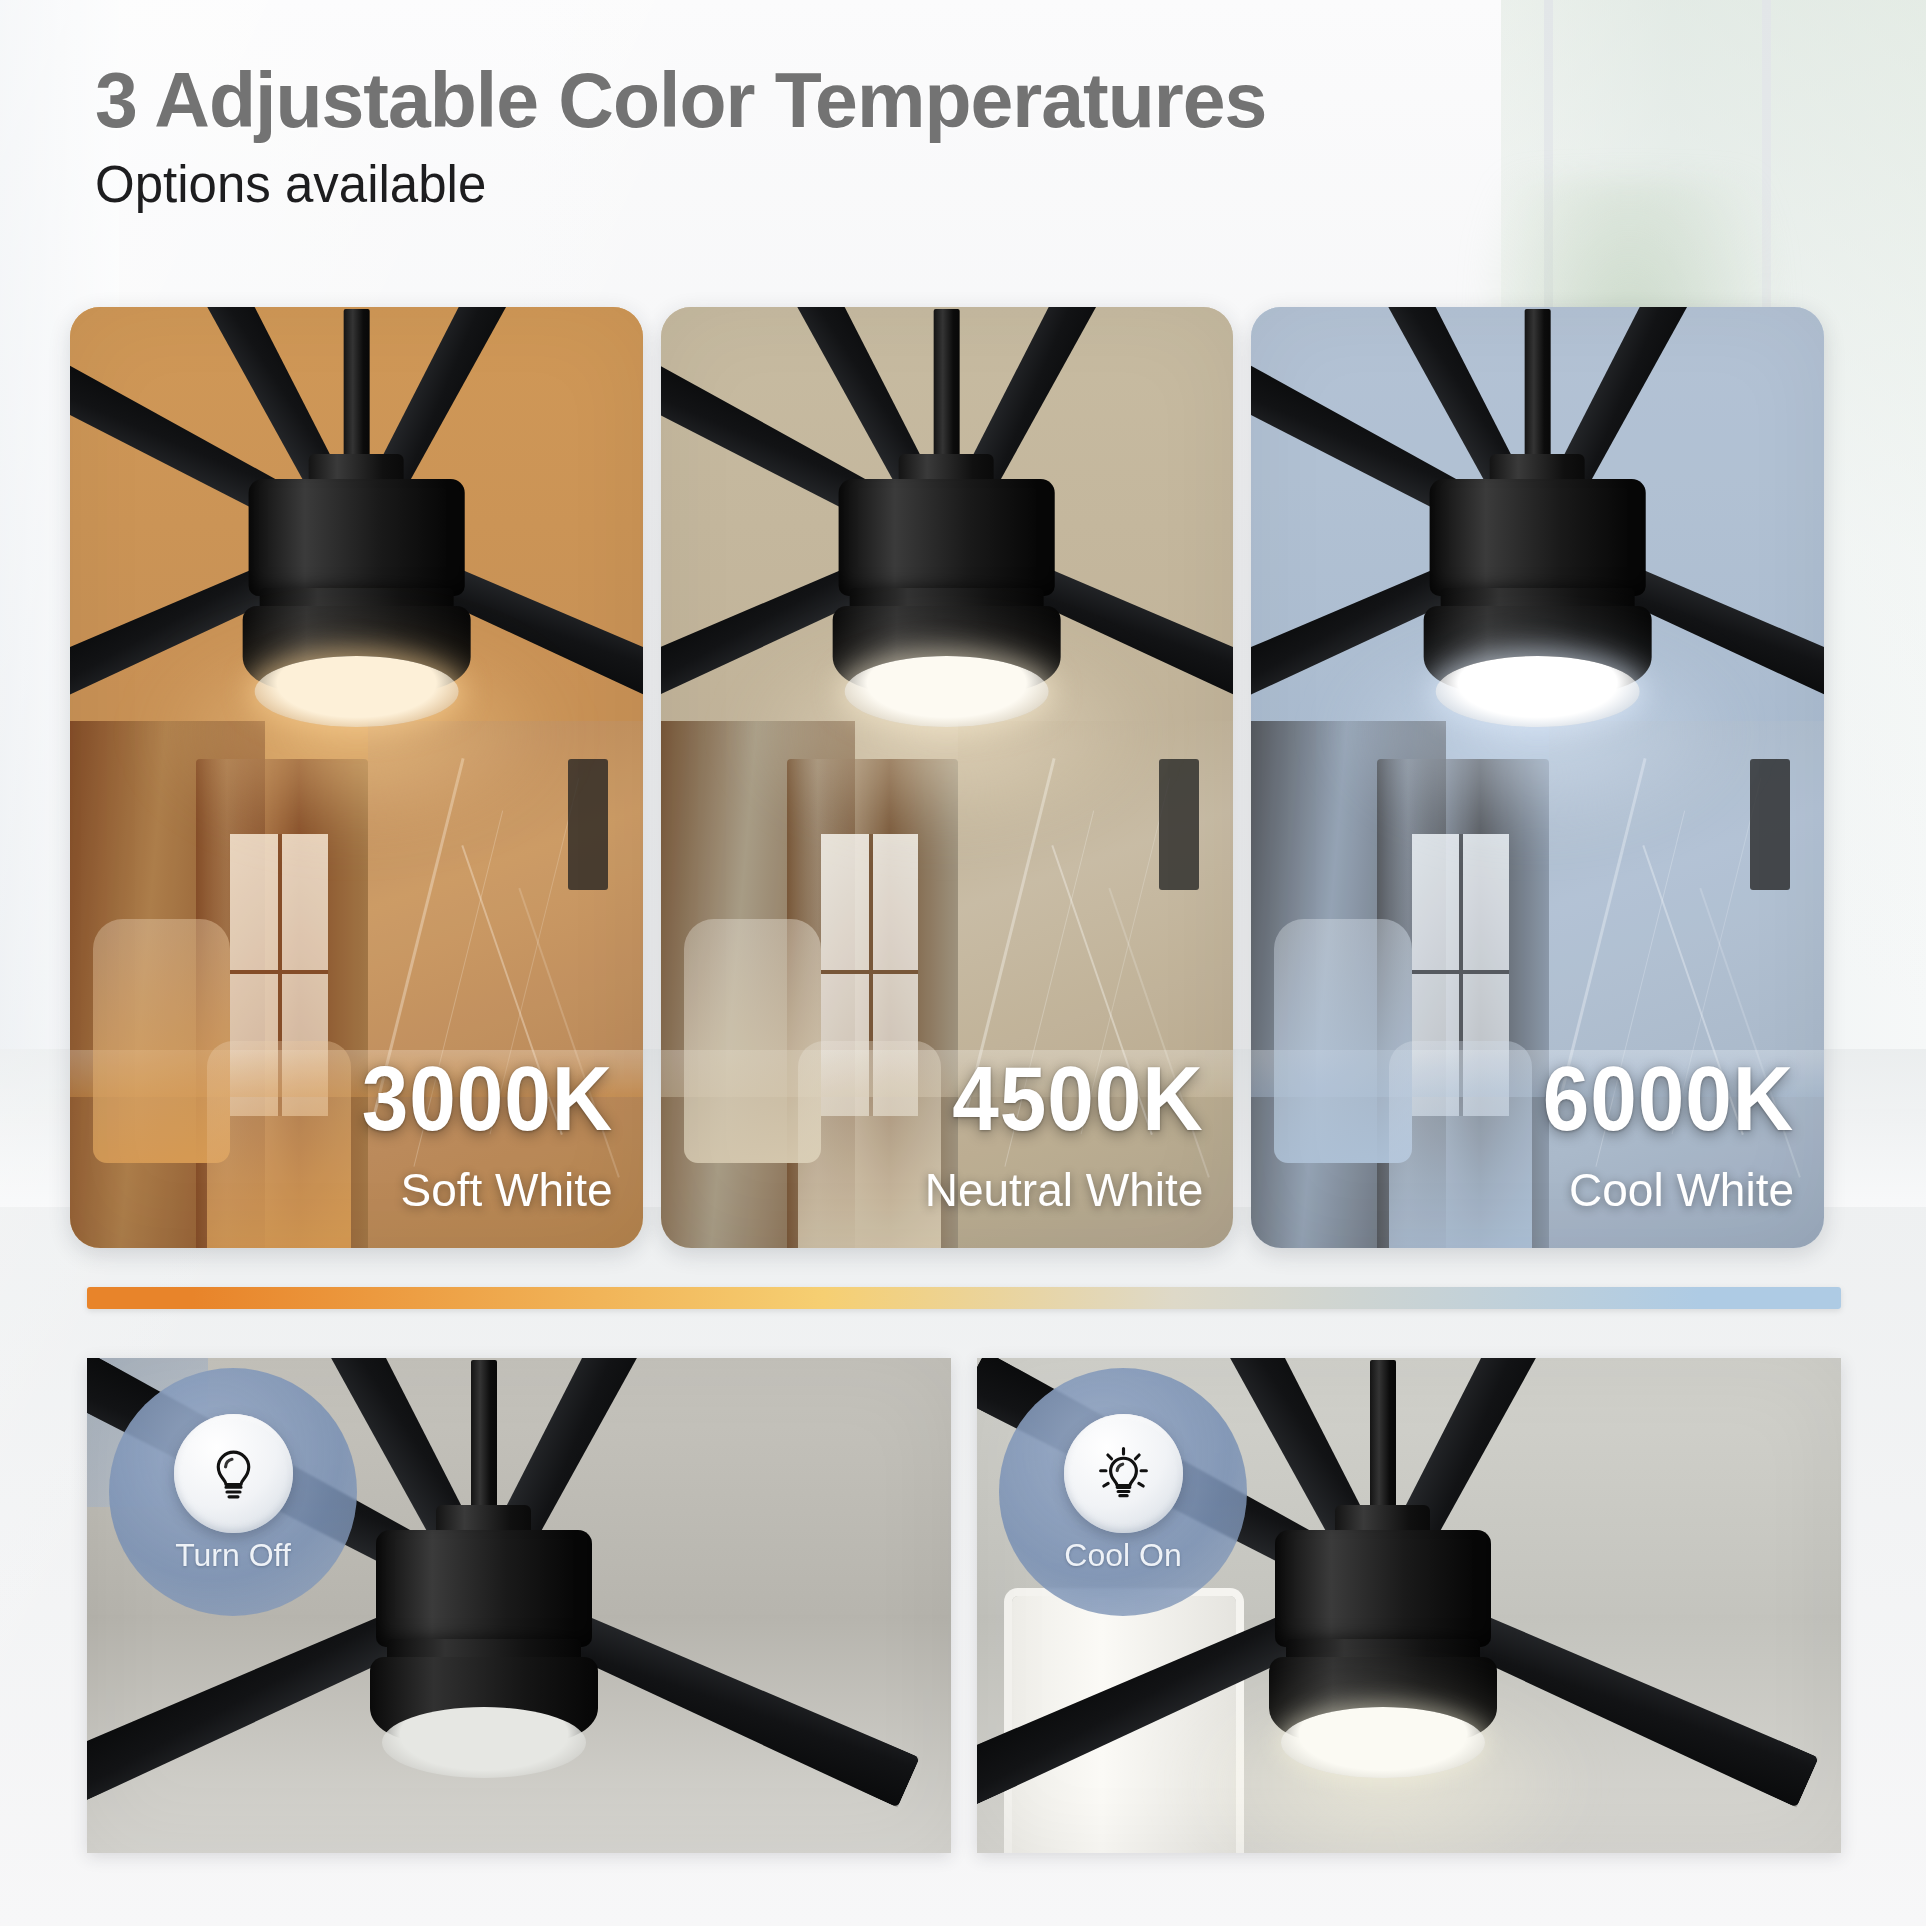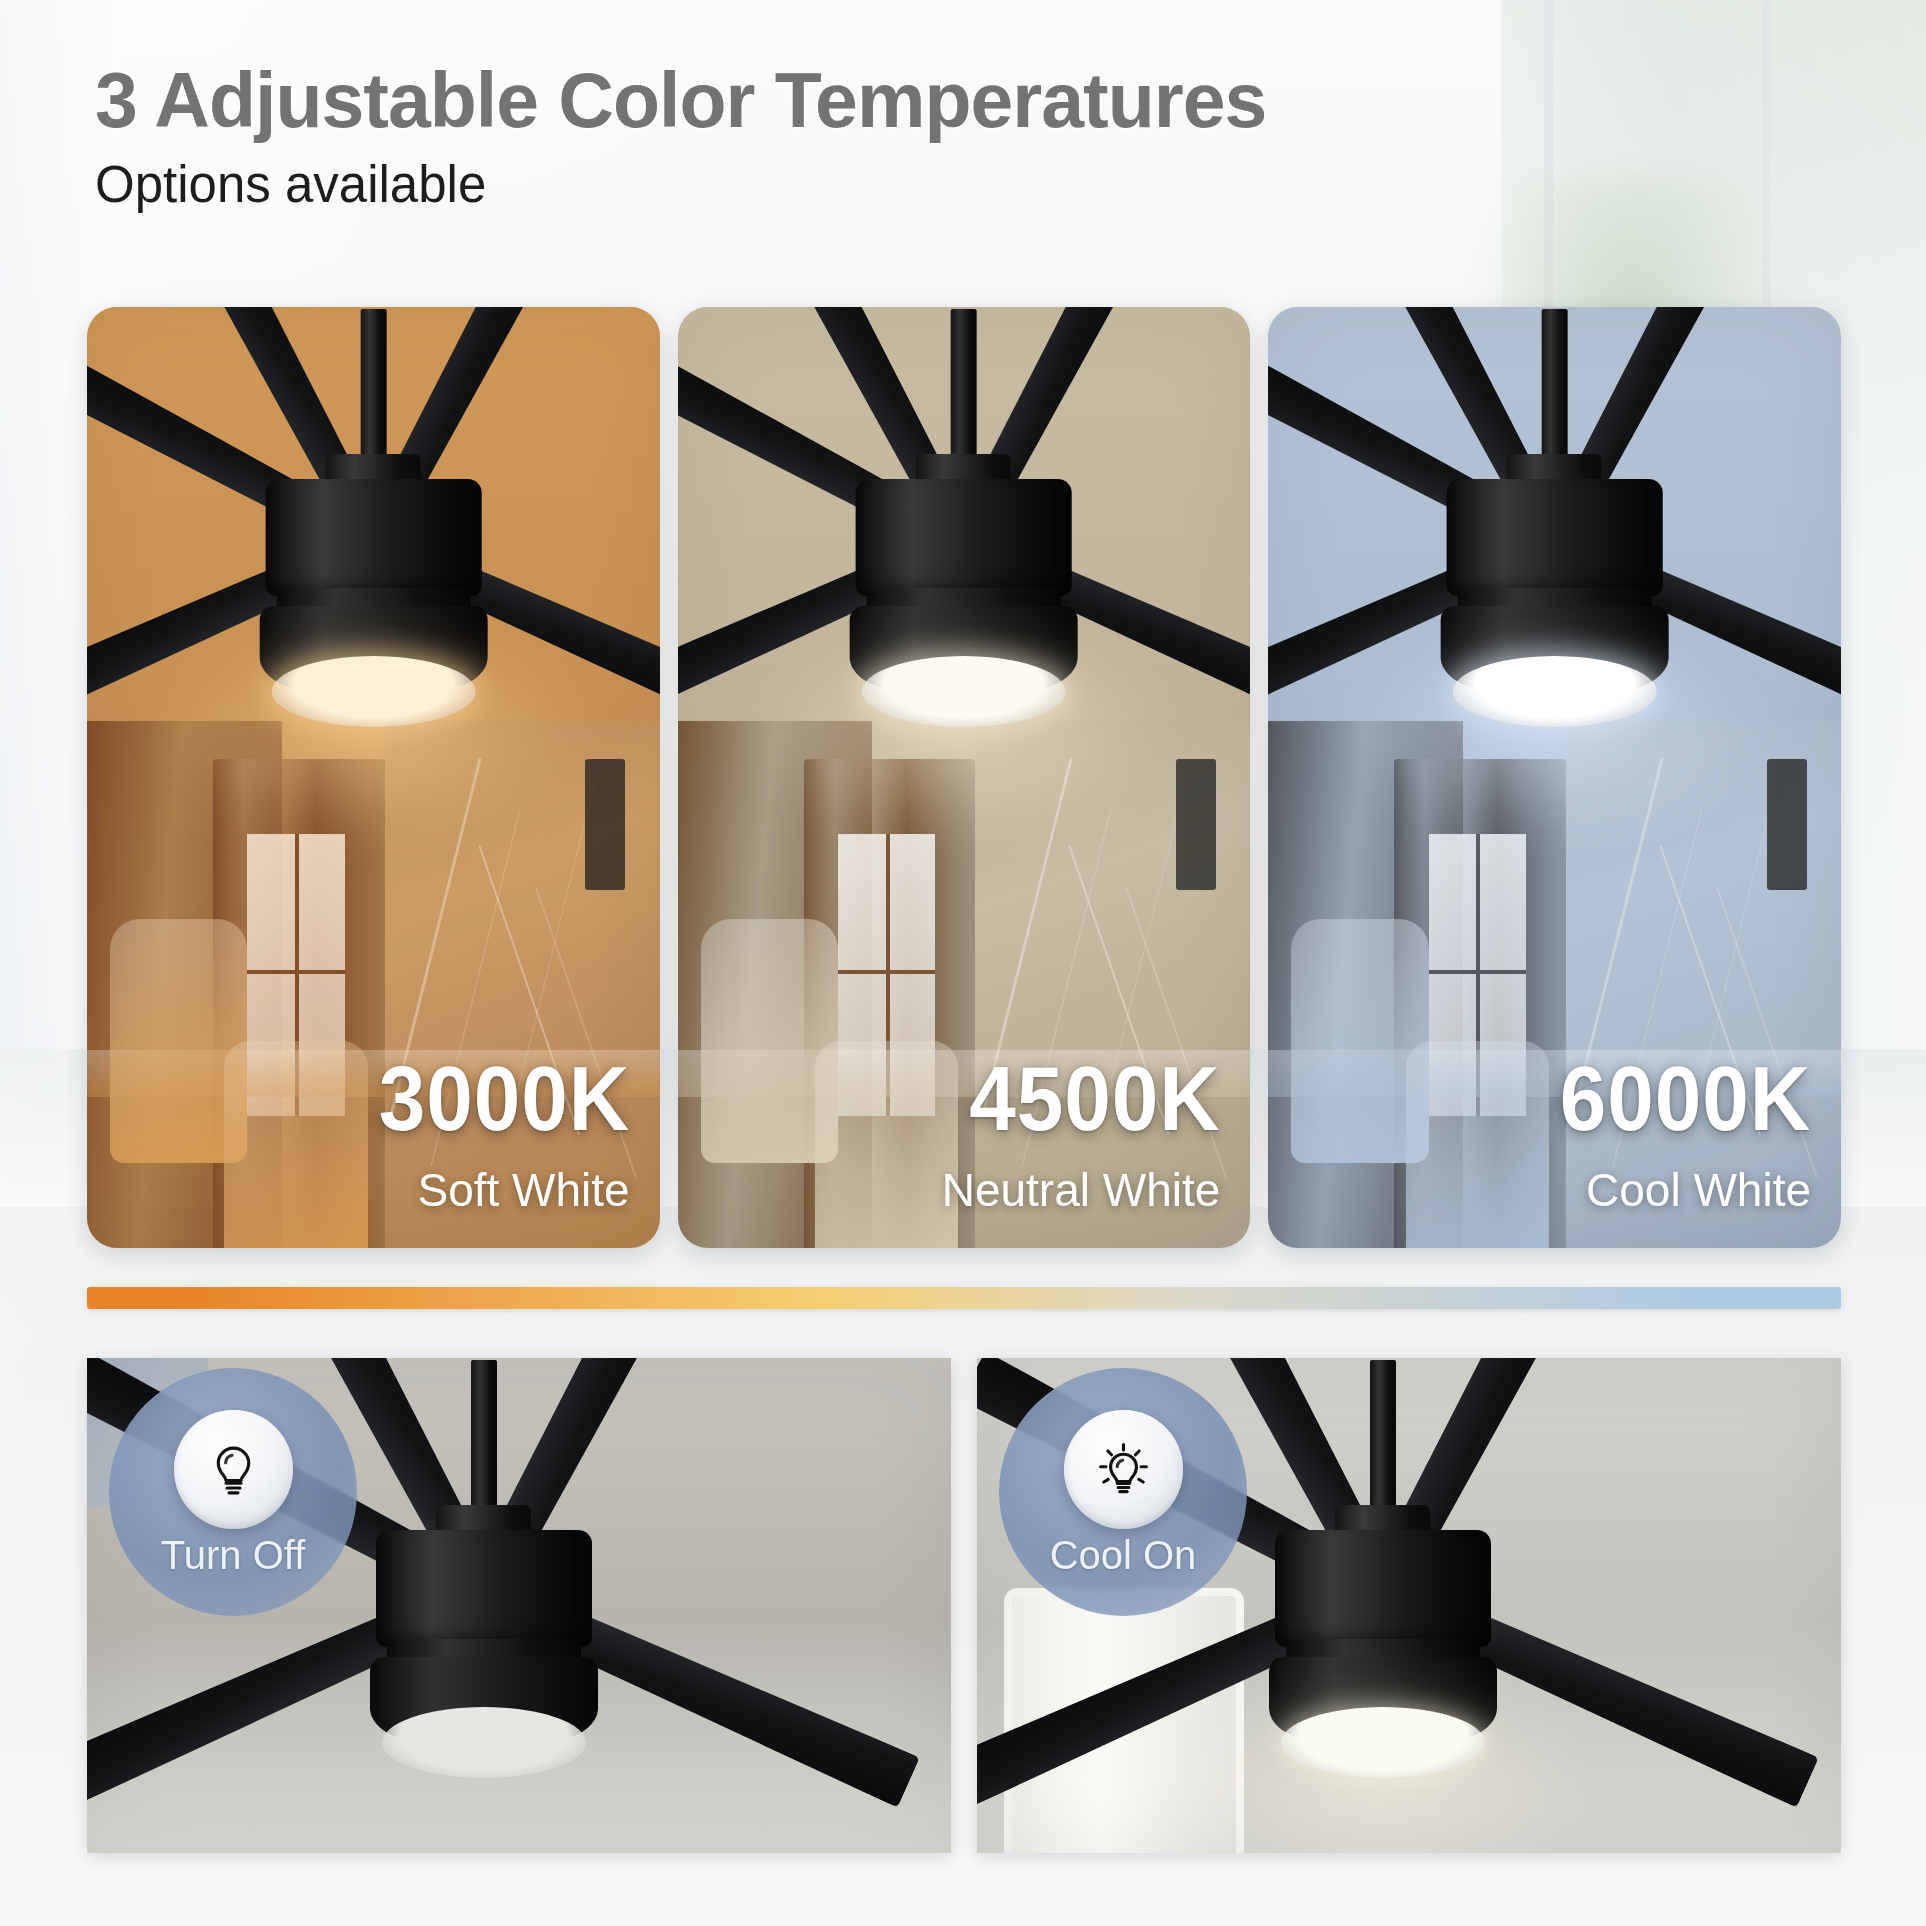--- a/index.html
+++ b/index.html
@@ -69,21 +69,21 @@
     font-size: 51px;
     font-weight: 400;
     color: #1d1d1f;
     line-height: 1.05;
     text-shadow: 0 1px 2px rgba(255,255,255,.85);
   }
 
   
   .cards {
     position: absolute;
-    left: 87px; top: 307px;
+    left: 70px; top: 307px;
     width: 1754px; height: 941px;
     display: flex;
     gap: 18px;
     z-index: 5;
   }
   .card {
     position: relative;
     flex: 1 1 0;
     border-radius: 30px;
     overflow: hidden;
@@ -268,21 +268,21 @@
   .badge-btn {
     width: 119px; height: 119px;
     border-radius: 50%;
     background: radial-gradient(circle at 36% 28%, #ffffff, #f1f3f6 52%, #dfe4ea 80%, #cfd6df 100%);
     box-shadow: 0 5px 14px rgba(40,50,70,.3), inset 0 -3px 7px rgba(150,162,180,.4), inset 0 3px 5px rgba(255,255,255,.9);
     display: flex; align-items: center; justify-content: center;
     margin-bottom: 6px;
   }
   .badge-btn svg { display: block; }
   .badge-label {
-    font-size: 40px;
+    font-size: 32px;
     font-weight: 400;
     color: #eef2f7;
     line-height: 1;
     text-shadow: 0 1px 3px rgba(60,75,100,.45);
   }
 
   .vignette {
     position: absolute; inset: 0;
     box-shadow: inset 0 0 89px rgba(0,0,0,.06);
     pointer-events: none;

